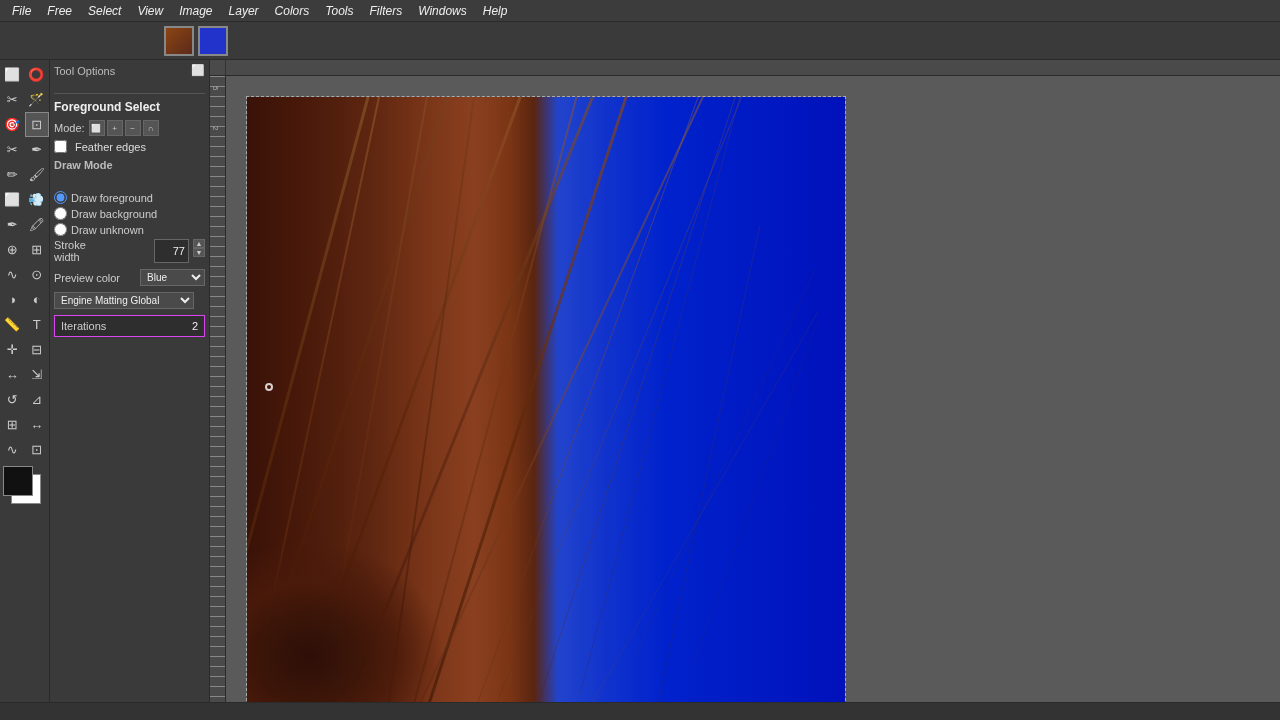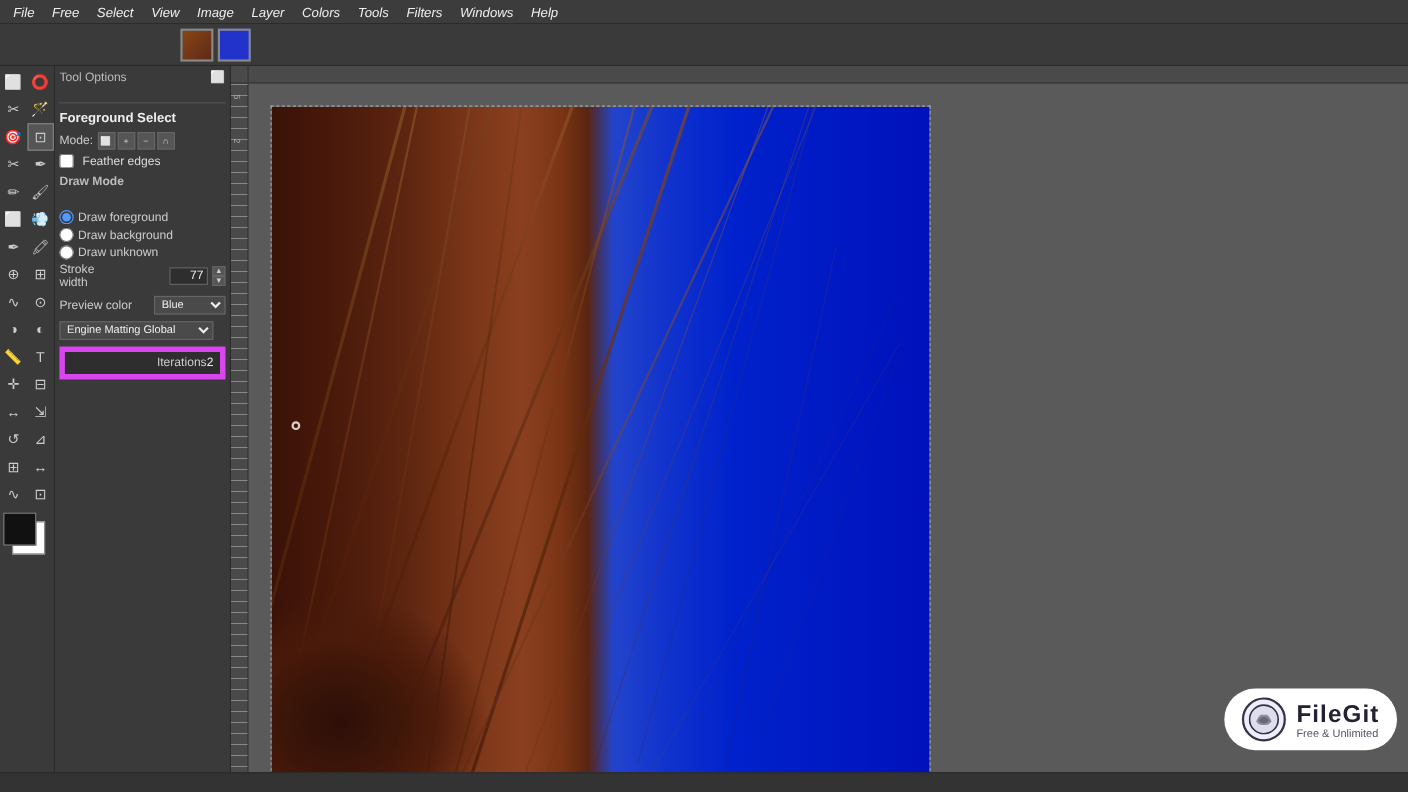--- a/index.html
+++ b/index.html
@@ -211,26 +211,26 @@
       background: #4a4a4a;
       border: 1px solid #666;
       color: #eee;
       font-size: 10px;
       padding: 1px 2px;
       cursor: pointer;
       max-width: 70px;
     }
 
     .iterations-box {
-      border: 5px solid #d946ef;
+      border: 1px solid #d946ef;
       background: #2e2e2e;
       padding: 4px 6px;
       display: flex;
       align-items: center;
-      justify-content: flex-end;
+      justify-content: space-between;
       margin-top: 4px;
     }
     .iterations-label {
       font-size: 11px;
       color: #ccc;
     }
     .iterations-value {
       font-size: 11px;
       color: #eee;
     }
@@ -340,21 +340,20 @@
       border-top: 1px solid #2a2a2a;
       display: flex;
       align-items: center;
       padding: 0 8px;
       font-size: 10px;
       color: #aaa;
     }
 
     .stroke-width-container {
       display: flex;
-      align-items: center;
       gap: 4px;
       margin-bottom: 6px;
     }
     .stroke-width-label {
       font-size: 11px;
       color: #ccc;
       flex: 1;
     }
     .stroke-width-input {
       width: 35px;
@@ -633,33 +632,20 @@
             </div>
 
             <div style="position:absolute;bottom:0;left:0;width:35%;height:40%;
               background:radial-gradient(ellipse 80% 60% at 30% 80%,#2a0d08 0%,#3a1508 30%,#4a1a0a 50%,transparent 80%);
               opacity:0.9;">
             </div>
 
             <div style="position:absolute;top:47%;left:3%;width:8px;height:8px;border:2px solid white;border-radius:50%;opacity:0.8;"></div>
           </div>
 
-          <div id="watermark">
-            <div class="watermark-logo">
-              <svg width="28" height="28" viewBox="0 0 28 28" fill="none">
-                <circle cx="14" cy="14" r="13" stroke="#334" stroke-width="1.5" fill="#dde"></circle>
-                <path d="M7 16 Q10 8, 14 10 Q18 8, 21 16 Q18 20, 14 19 Q10 20, 7 16Z" fill="#667" opacity="0.7"></path>
-                <path d="M9 15 Q12 11, 14 12 Q16 11, 19 15 Q16 18, 14 17.5 Q12 18, 9 15Z" fill="#445" opacity="0.5"></path>
-              </svg>
-            </div>
-            <div>
-              <div class="watermark-text-main">FileGit</div>
-              <div class="watermark-text-sub">Free &amp; Unlimited</div>
-            </div>
-          </div>
         </div>
       </div>
     </div>
   </div>
 
   <div id="status-bar">
     <span></span>
   </div>
 </div>
 

